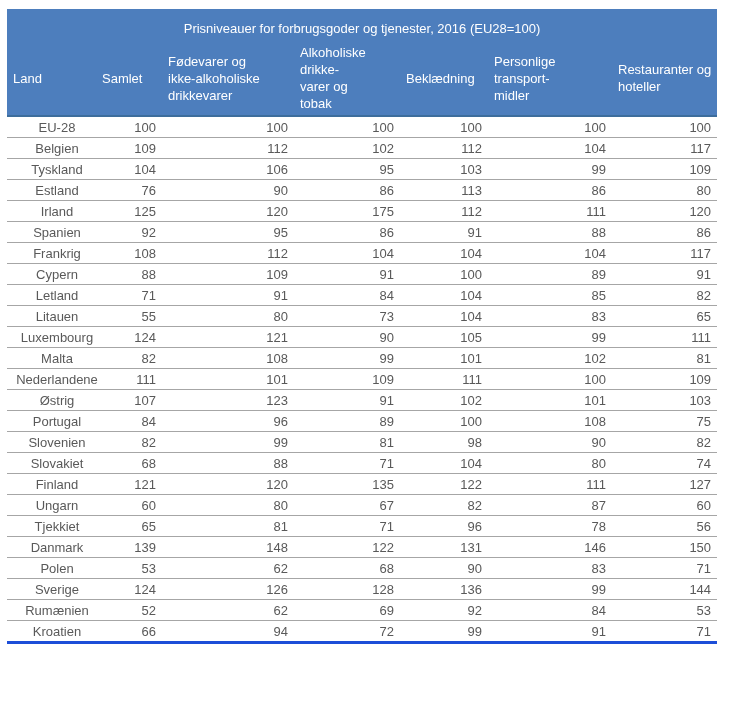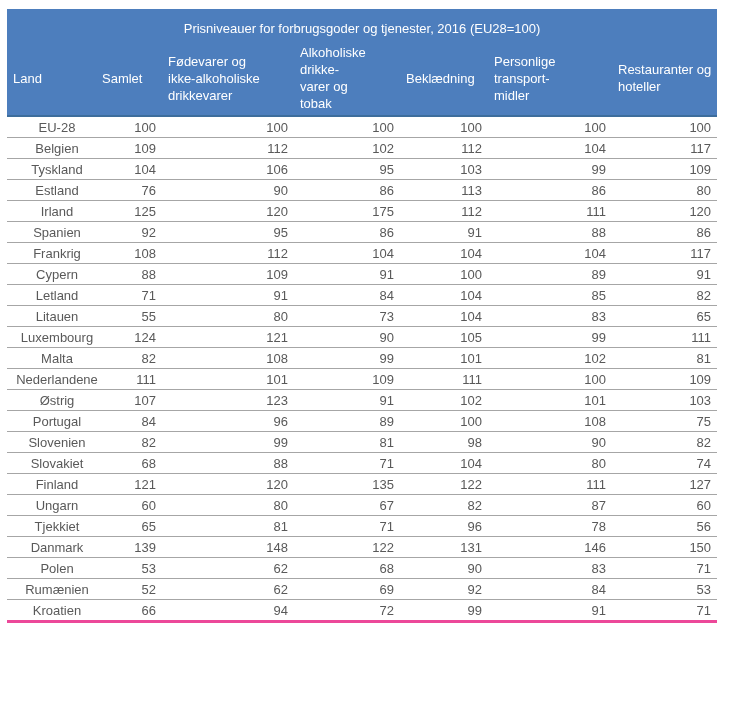--- a/index.html
+++ b/index.html
@@ -60,21 +60,21 @@
   }
   tbody td.c-land {
     text-align: center;
     padding-left: 5px;
   }
   tbody td.c-num {
     text-align: right;
     padding-right: 6px;
   }
   tbody tr:last-child td {
-    border-bottom: 3px solid #ec4899;
+    border-bottom: 3px solid #1d4ed8;
   }
 </style>
 </head>
 <body>
 
 <div class="screen">
   <table class="price-table">
     <colgroup>
       <col style="width:95px">
       <col style="width:60px">
@@ -299,20 +299,29 @@
         <tr>
           <td class="c-land">Polen</td>
           <td class="c-num">53</td>
           <td class="c-num">62</td>
           <td class="c-num">68</td>
           <td class="c-num">90</td>
           <td class="c-num">83</td>
           <td class="c-num">71</td>
         </tr>
         <tr>
+          <td class="c-land">Sverige</td>
+          <td class="c-num">124</td>
+          <td class="c-num">126</td>
+          <td class="c-num">128</td>
+          <td class="c-num">136</td>
+          <td class="c-num">99</td>
+          <td class="c-num">144</td>
+        </tr>
+        <tr>
           <td class="c-land">Rumænien</td>
           <td class="c-num">52</td>
           <td class="c-num">62</td>
           <td class="c-num">69</td>
           <td class="c-num">92</td>
           <td class="c-num">84</td>
           <td class="c-num">53</td>
         </tr>
         <tr>
           <td class="c-land">Kroatien</td>

